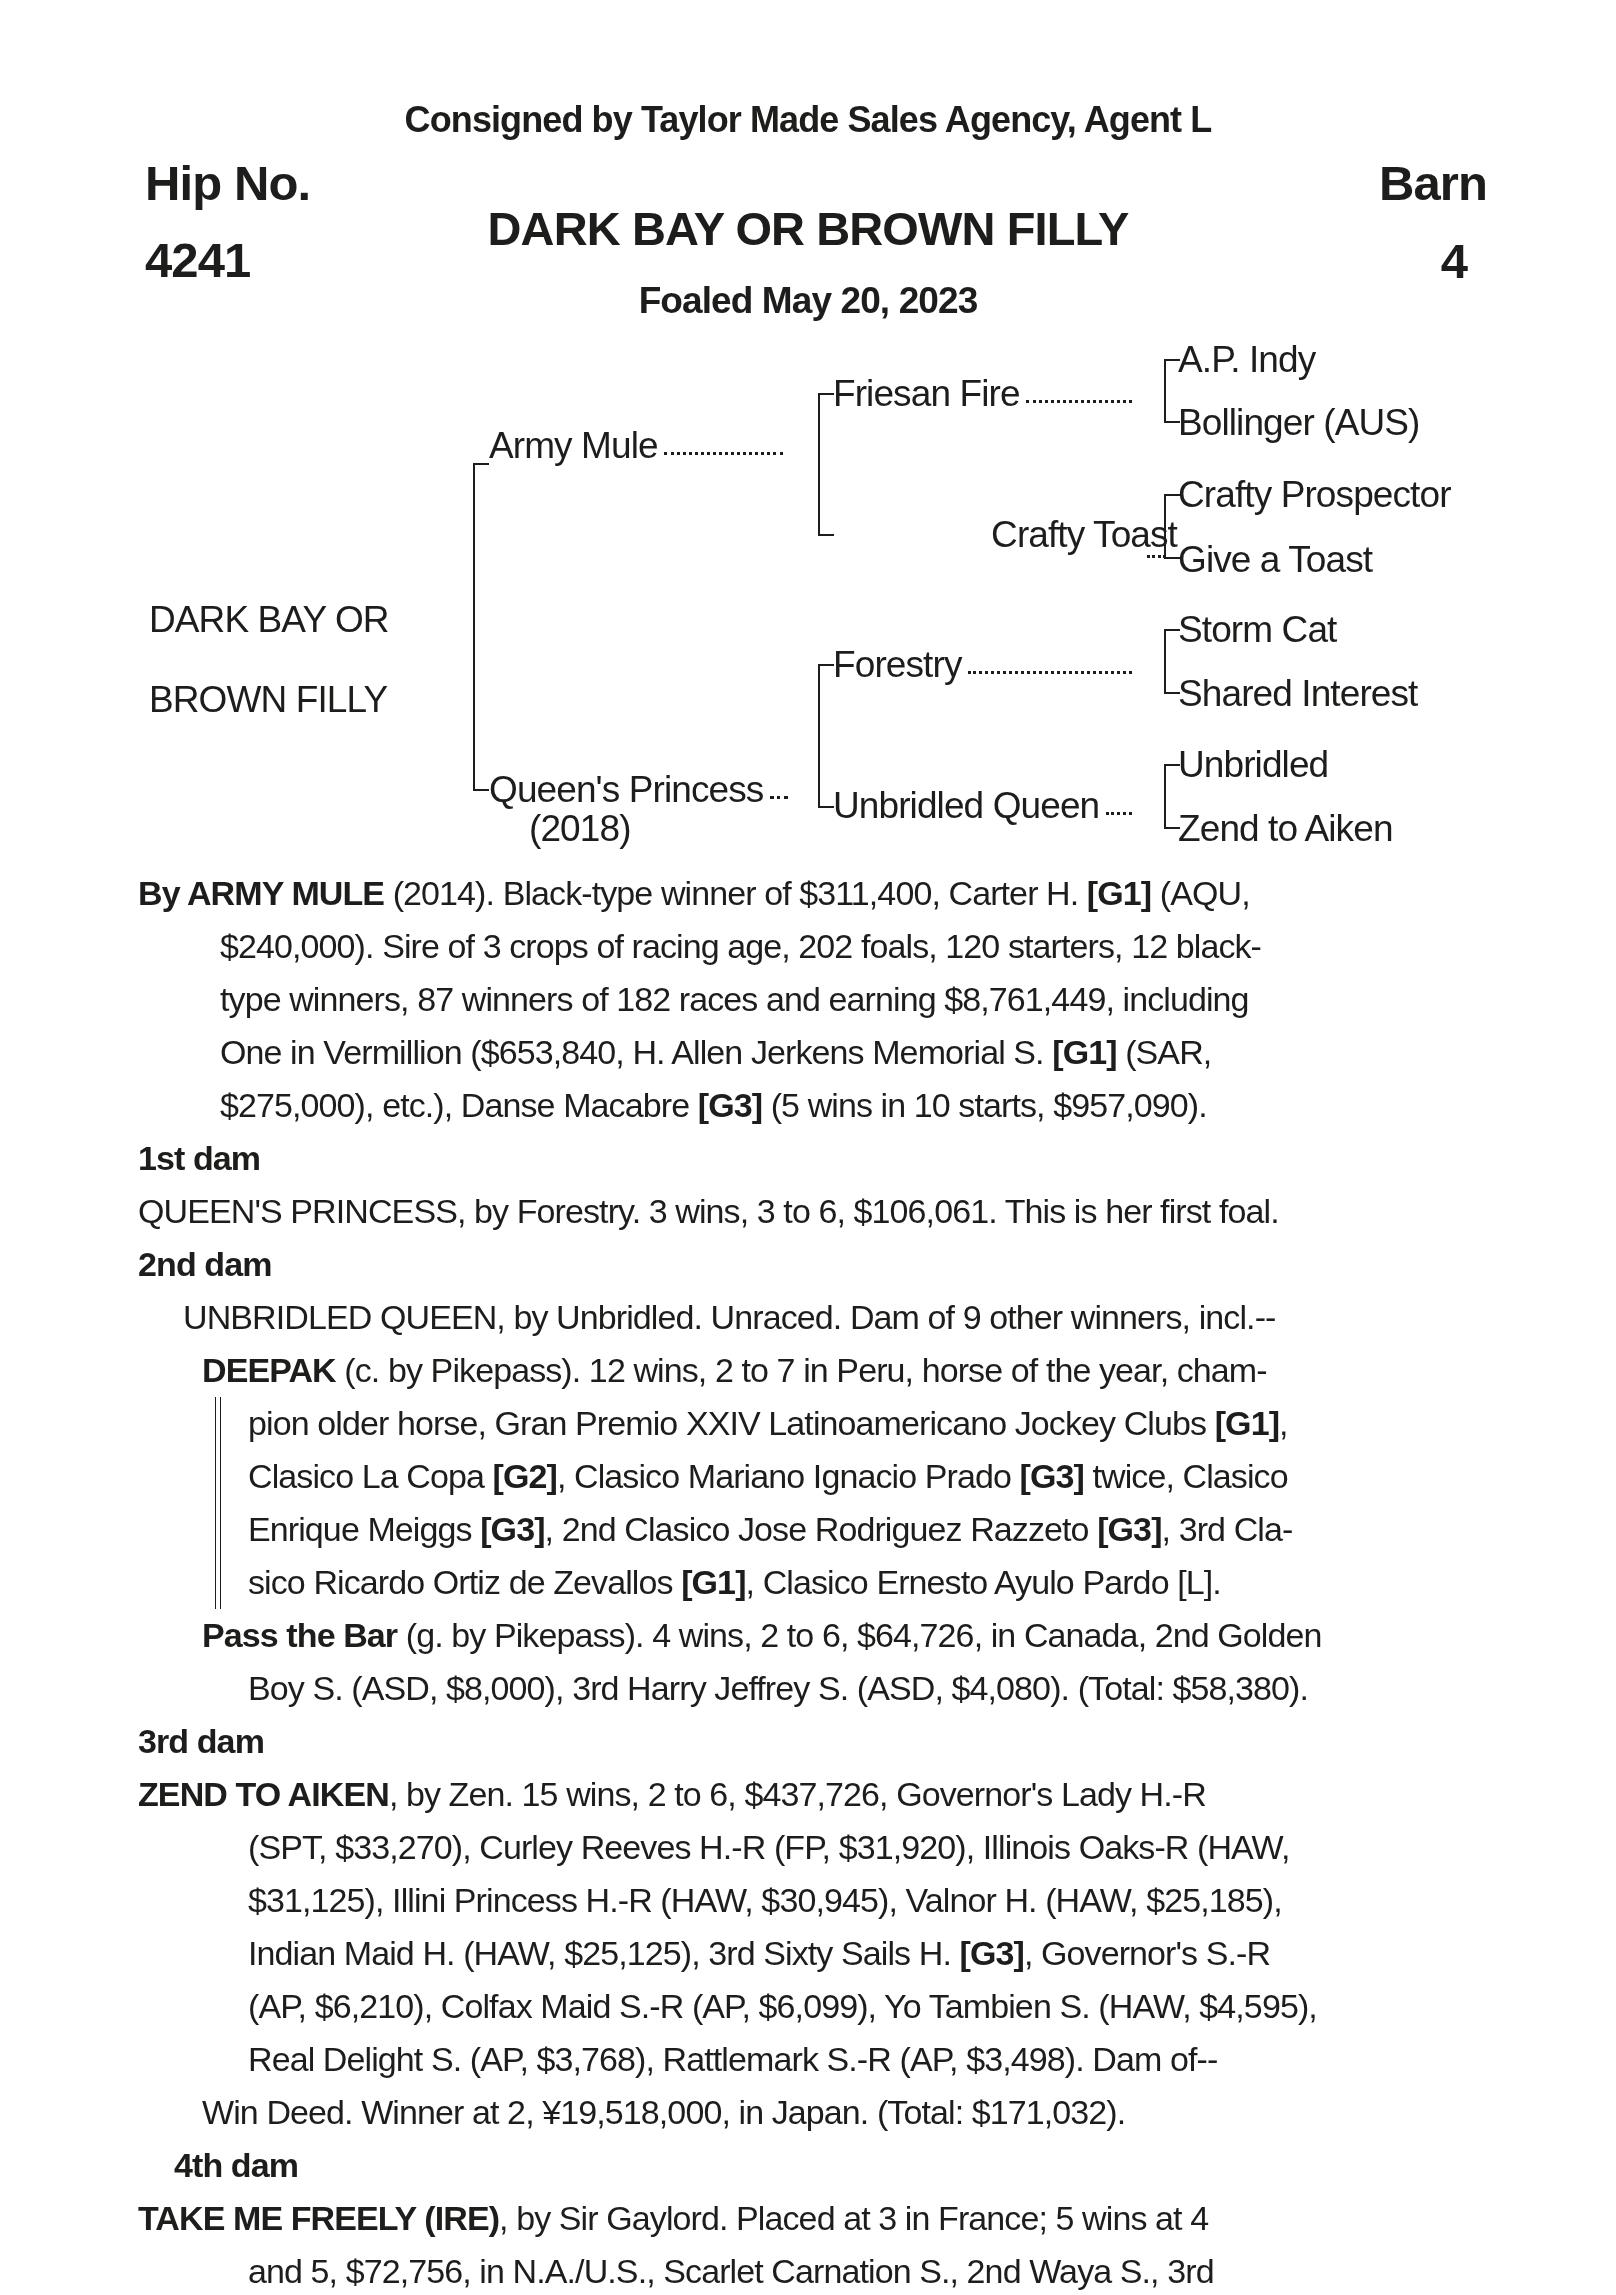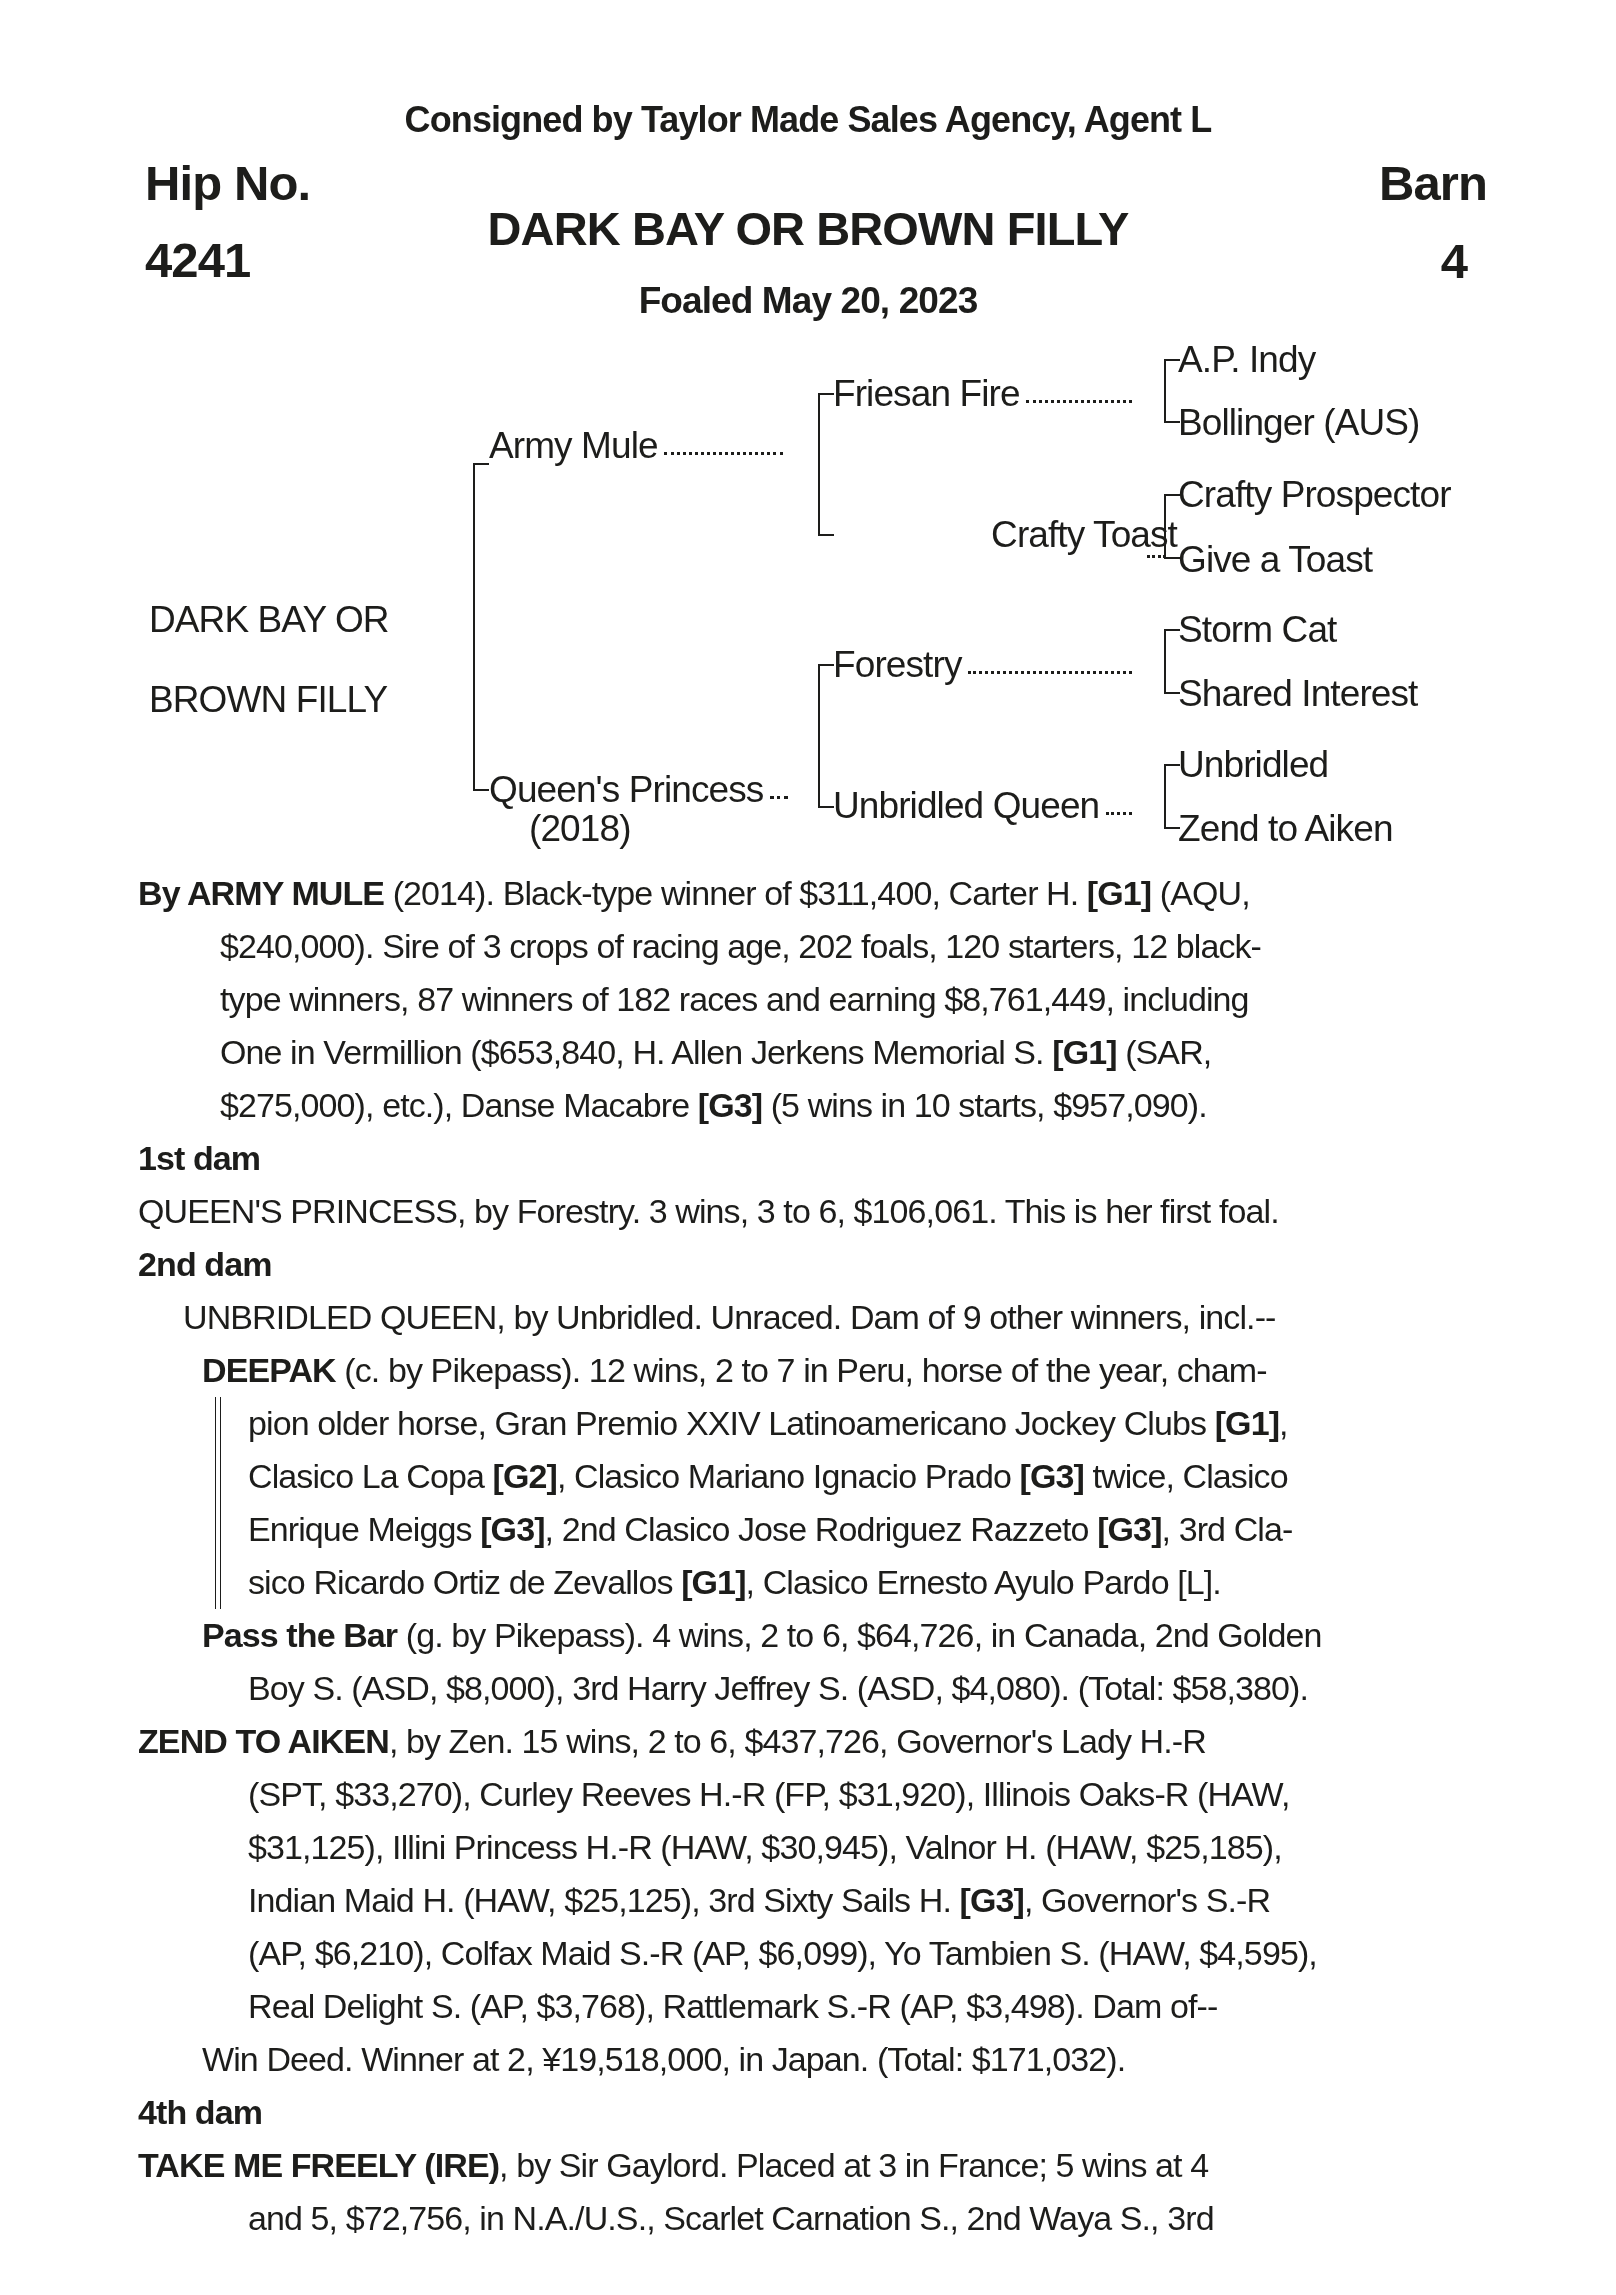--- a/index.html
+++ b/index.html
@@ -121,27 +121,28 @@
       <div class="bl" style="padding-left: 0px;"><span>QUEEN'S PRINCESS, by Forestry. 3 wins, 3 to 6, $106,061. This is her first foal.</span></div>
       <div class="bl" style="padding-left: 0px;"><span class="b">2nd dam</span></div>
       <div class="bl" style="padding-left: 0px; margin-left: 45px;"><span>UNBRIDLED QUEEN, by Unbridled. Unraced. Dam of 9 other winners, incl.--</span></div>
       <div class="bl" style="padding-left: 64px;"><span class="b">DEEPAK</span><span> (c. by Pikepass). 12 wins, 2 to 7 in Peru, horse of the year, cham-</span></div>
       <div class="bl" style="padding-left: 110px;"><span class="bars2"></span><span>pion older horse, Gran Premio XXIV Latinoamericano Jockey Clubs </span><span class="b">[G1]</span><span>,</span></div>
       <div class="bl" style="padding-left: 110px;"><span class="bars2"></span><span>Clasico La Copa </span><span class="b">[G2]</span><span>, Clasico Mariano Ignacio Prado </span><span class="b">[G3]</span><span> twice, Clasico</span></div>
       <div class="bl" style="padding-left: 110px;"><span class="bars2"></span><span>Enrique Meiggs </span><span class="b">[G3]</span><span>, 2nd Clasico Jose Rodriguez Razzeto </span><span class="b">[G3]</span><span>, 3rd Cla-</span></div>
       <div class="bl" style="padding-left: 110px;"><span class="bars2"></span><span>sico Ricardo Ortiz de Zevallos </span><span class="b">[G1]</span><span>, Clasico Ernesto Ayulo Pardo [L].</span></div>
       <div class="bl" style="padding-left: 64px;"><span class="b">Pass the Bar</span><span> (g. by Pikepass). 4 wins, 2 to 6, $64,726, in Canada, 2nd Golden</span></div>
       <div class="bl" style="padding-left: 110px;"><span>Boy S. (ASD, $8,000), 3rd Harry Jeffrey S. (ASD, $4,080). (Total: $58,380).</span></div>
+      <div class="bl" style="padding-left: 0px;"><span class="b">3rd dam</span></div>
       <div class="bl" style="padding-left: 0px;"><span class="b">ZEND TO AIKEN</span><span>, by Zen. 15 wins, 2 to 6, $437,726, Governor's Lady H.-R</span></div>
       <div class="bl" style="padding-left: 110px;"><span>(SPT, $33,270), Curley Reeves H.-R (FP, $31,920), Illinois Oaks-R (HAW,</span></div>
       <div class="bl" style="padding-left: 110px;"><span>$31,125), Illini Princess H.-R (HAW, $30,945), Valnor H. (HAW, $25,185),</span></div>
       <div class="bl" style="padding-left: 110px;"><span>Indian Maid H. (HAW, $25,125), 3rd Sixty Sails H. </span><span class="b">[G3]</span><span>, Governor's S.-R</span></div>
       <div class="bl" style="padding-left: 110px;"><span>(AP, $6,210), Colfax Maid S.-R (AP, $6,099), Yo Tambien S. (HAW, $4,595),</span></div>
       <div class="bl" style="padding-left: 110px;"><span>Real Delight S. (AP, $3,768), Rattlemark S.-R (AP, $3,498). Dam of--</span></div>
       <div class="bl" style="padding-left: 64px;"><span>Win Deed. Winner at 2, ¥19,518,000, in Japan. (Total: $171,032).</span></div>
-      <div class="bl" style="padding-left: 0px;"><span class="b">4th dam</span></div>
+      <div class="bl" style="padding-left: 0px; margin-left: 36px;"><span class="b">4th dam</span></div>
       <div class="bl" style="padding-left: 0px;"><span class="b">TAKE ME FREELY (IRE)</span><span>, by Sir Gaylord. Placed at 3 in France; 5 wins at 4</span></div>
       <div class="bl" style="padding-left: 110px;"><span>and 5, $72,756, in N.A./U.S., Scarlet Carnation S., 2nd Waya S., 3rd</span></div>
       <div class="bl" style="padding-left: 110px;"></div>
     </div>
 
 </div>
 
 
 </body></html>

